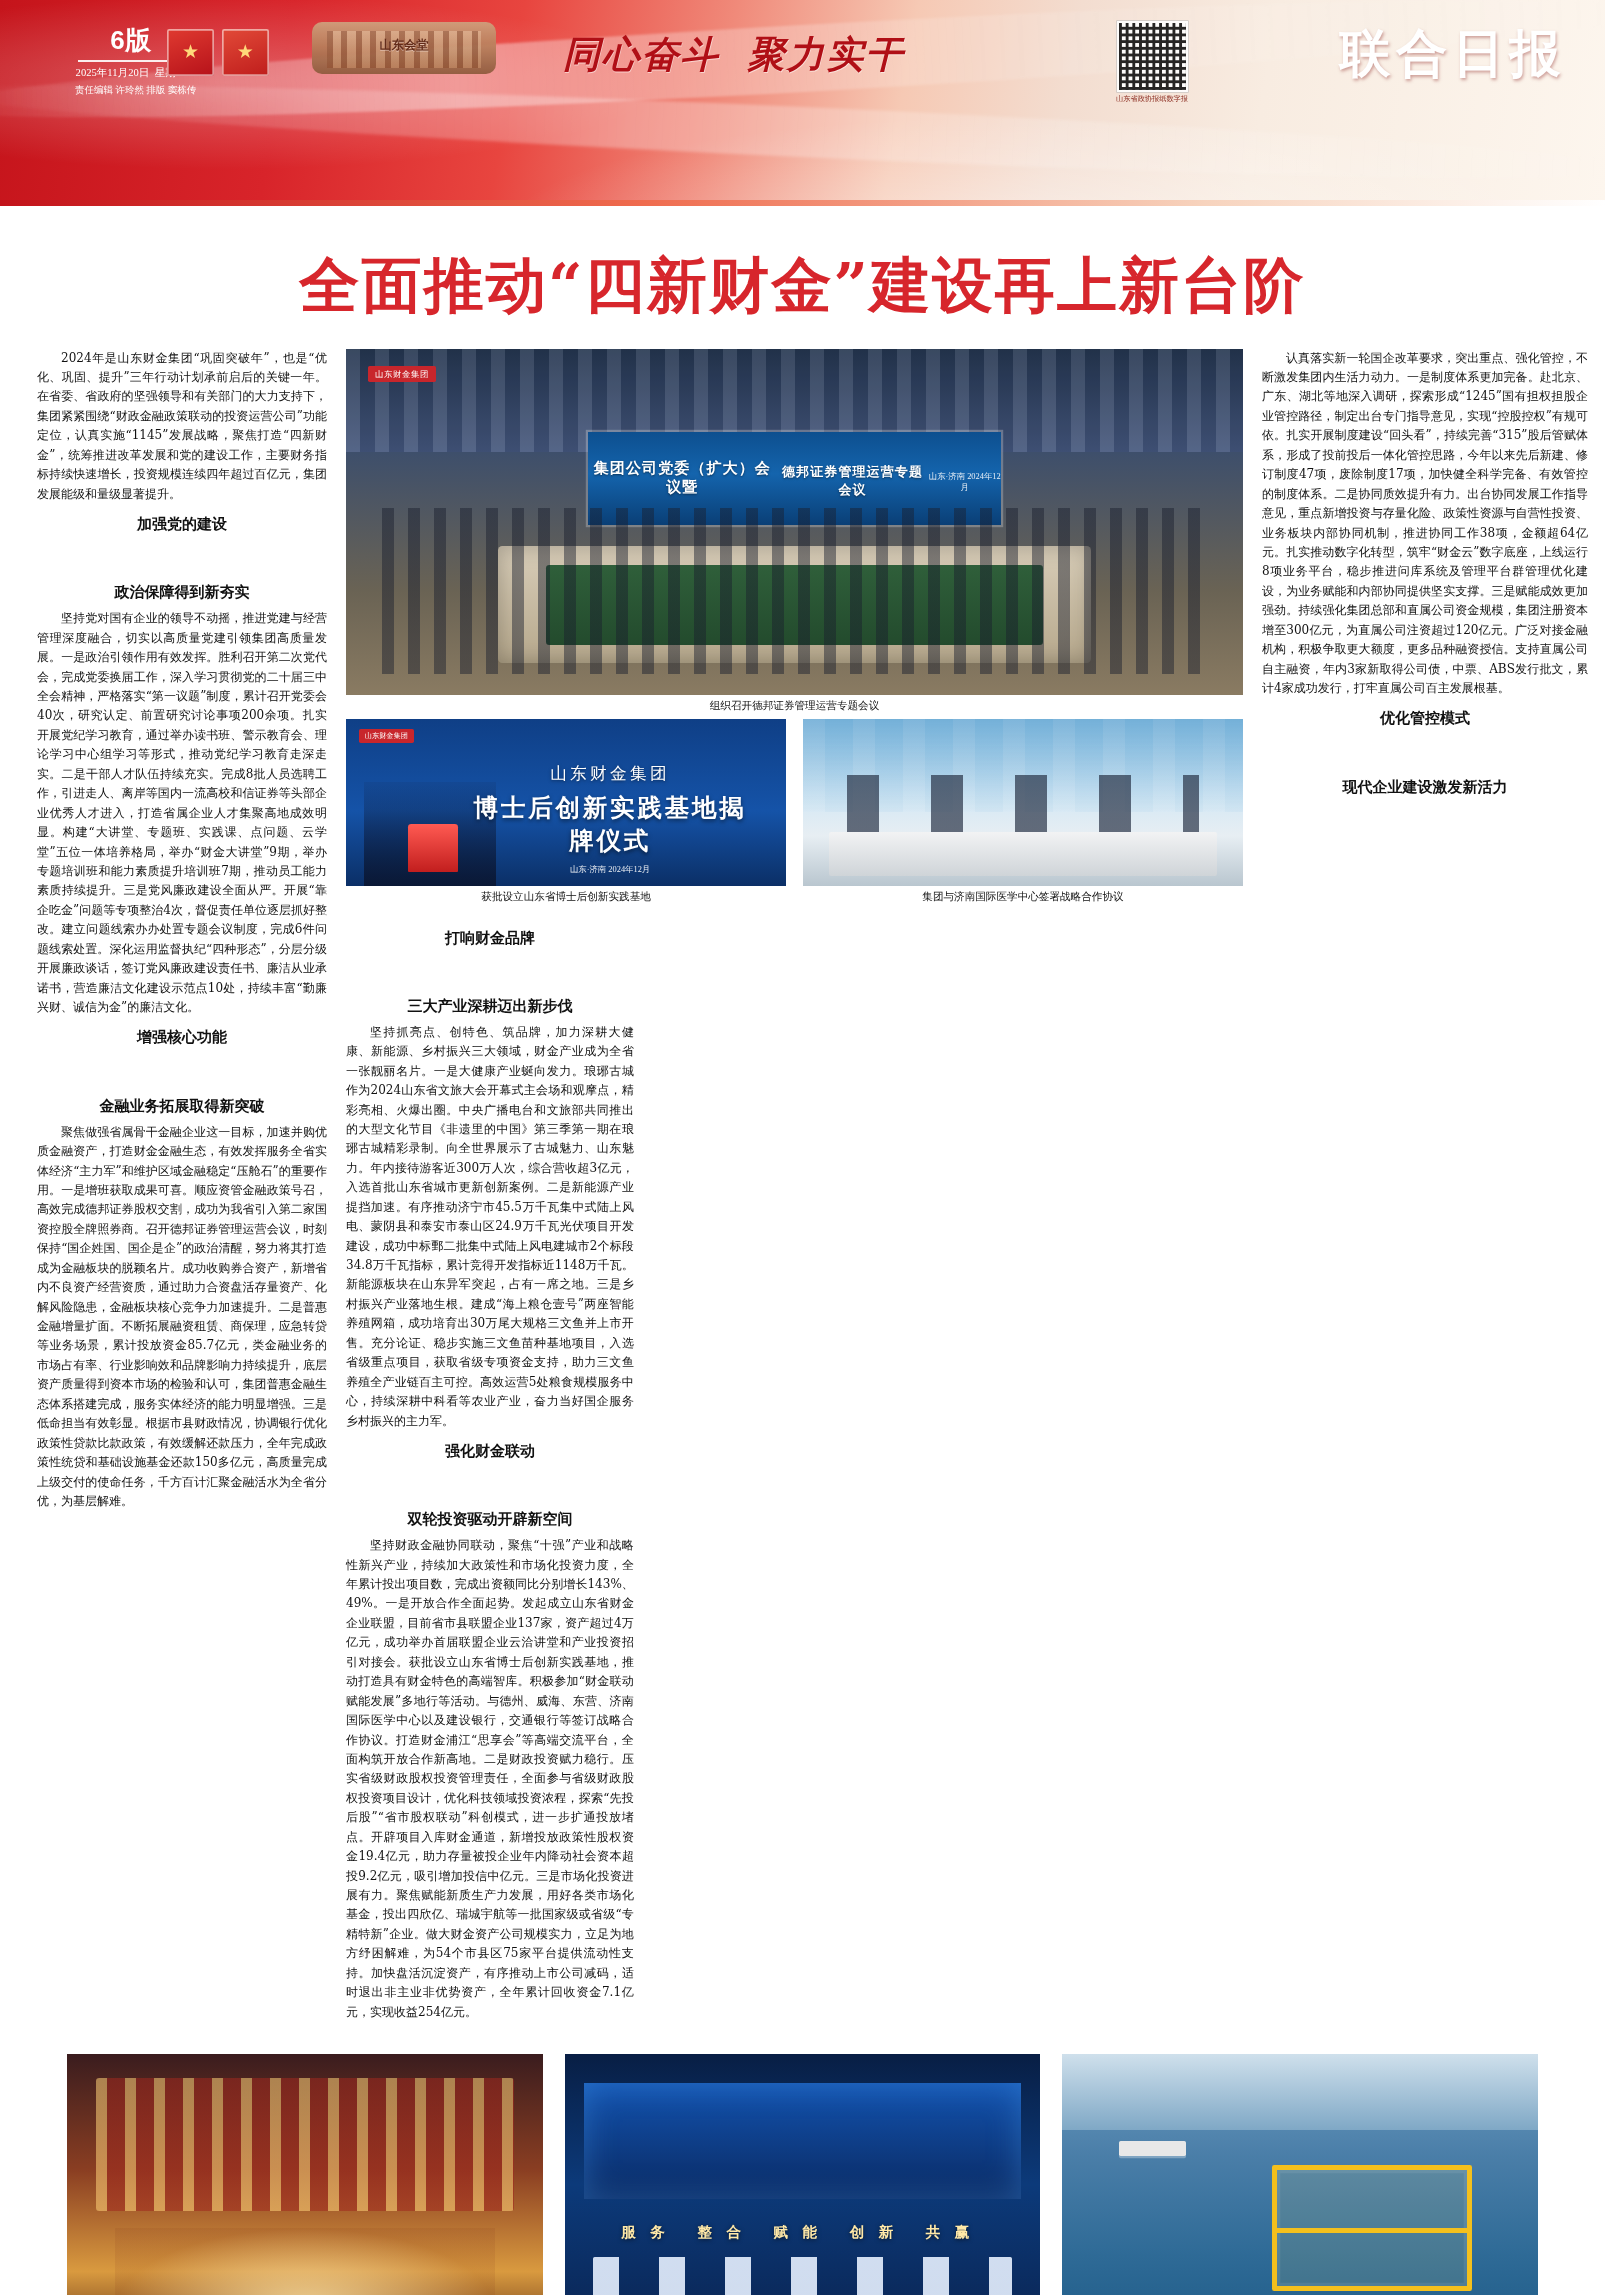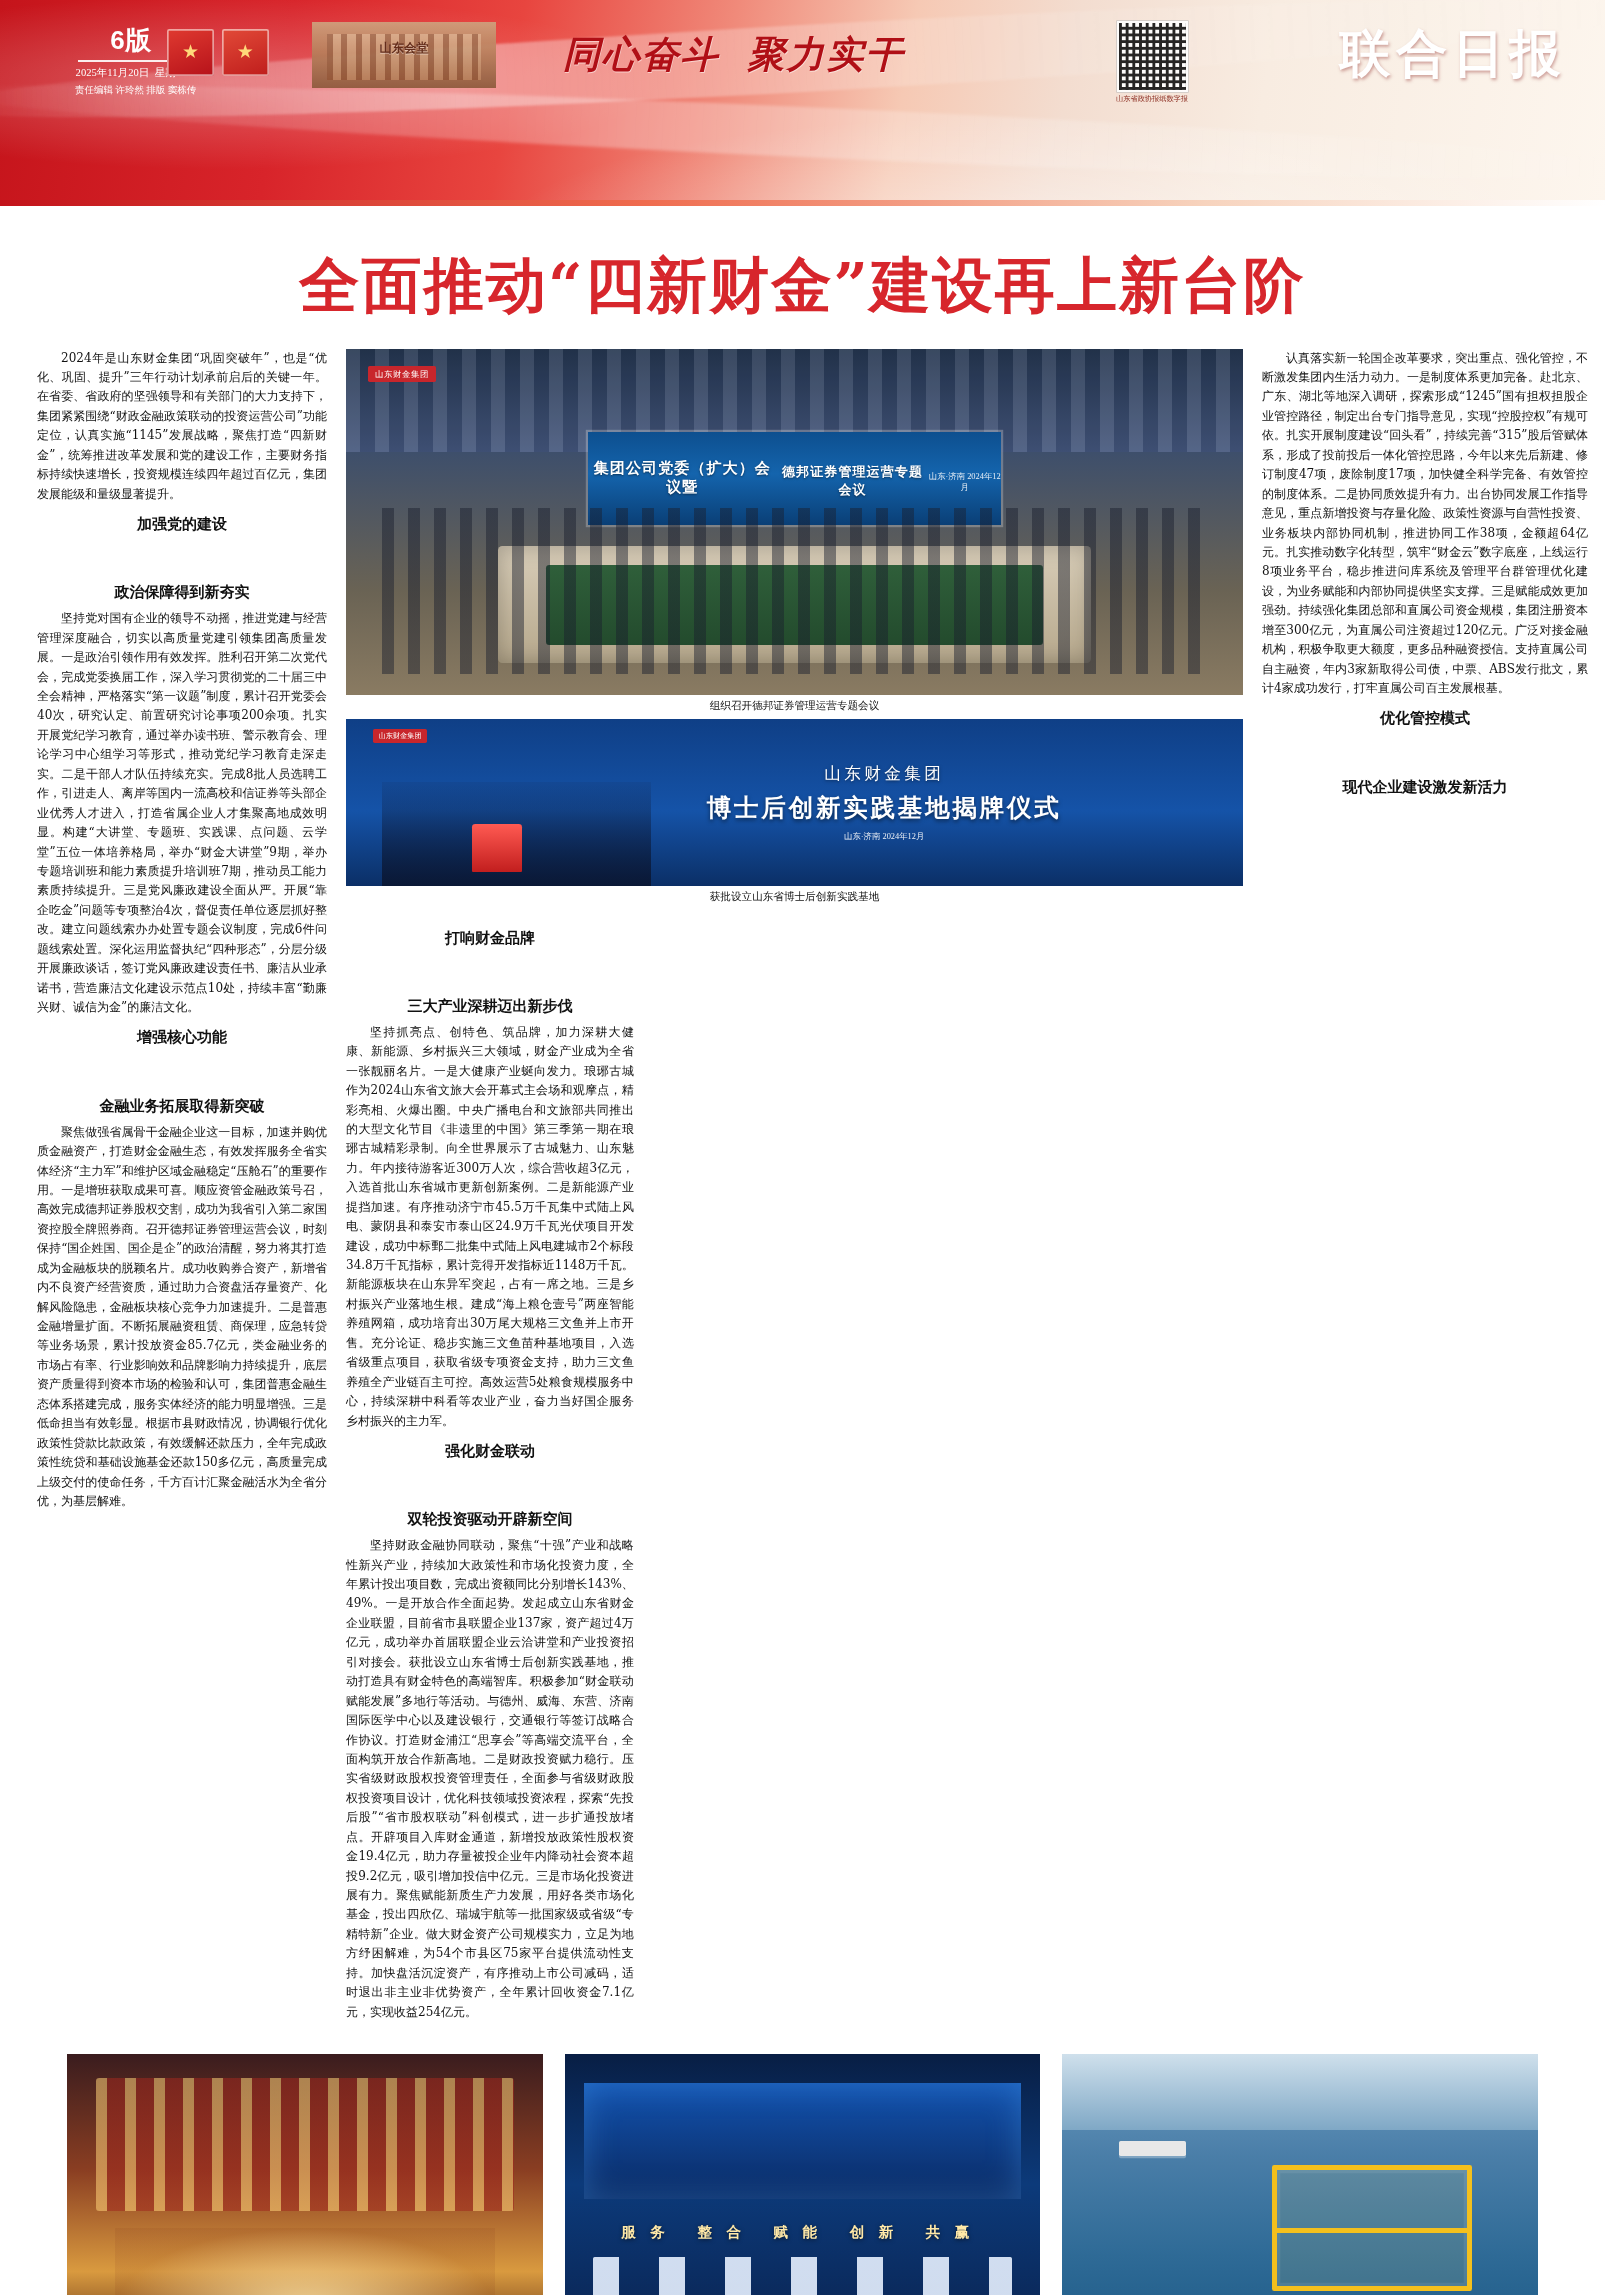--- a/index.html
+++ b/index.html
@@ -117,24 +117,24 @@
     font-size: 19px;
   }
   .emblem.cppcc {
     background: linear-gradient(160deg, #e24a38, #bf1d1c);
   }
 
   
   .gate-photo {
     position: absolute;
     left: 312px; top: 22px;
-    width: 184px; height: 66px;
+    width: 184px; height: 52px;
     background:
       linear-gradient(180deg, #cfa27e 0%, #b9805c 45%, #8d5a3c 100%);
-    border-radius: 0;
+    border-radius: 10px;
     overflow: hidden;
     opacity: .92;
   }
   .gate-photo::before {
     content: "";
     position: absolute;
     left: 8%; top: 18%;
     width: 84%; height: 70%;
     background:
       repeating-linear-gradient(90deg, rgba(120,60,30,.55) 0 5.6px, rgba(200,150,110,.35) 5.6px 14.5px),
@@ -533,20 +533,28 @@
               <div class="plaque-cover"></div>
               <div class="plaque-text">
                 <div class="p1">山东财金集团</div>
                 <div class="p2">博士后创新实践基地揭牌仪式</div>
                 <div class="p3">山东·济南  2024年12月</div>
               </div>
             </div>
             <div class="fig-cap">获批设立山东省博士后创新实践基地</div>
           </div>
 
+          <div class="figure" style="flex:1;">
+            <div class="fig-img photo-sign">
+              <div class="sign-backdrop"></div>
+              <div class="sign-people"></div>
+              <div class="sign-table"></div>
+            </div>
+            <div class="fig-cap">集团与济南国际医学中心签署战略合作协议</div>
+          </div>
         </div>
 
         <div class="threecol" style="margin-top:7.8px;">
           <h3 class="sub">
             <span>打响财金品牌</span>
             <span class="s2">三大产业深耕迈出新步伐</span>
           </h3>
           <p class="body">坚持抓亮点、创特色、筑品牌，加力深耕大健康、新能源、乡村振兴三大领域，财金产业成为全省一张靓丽名片。一是大健康产业蜒向发力。琅琊古城作为2024山东省文旅大会开幕式主会场和观摩点，精彩亮相、火爆出圈。中央广播电台和文旅部共同推出的大型文化节目《非遗里的中国》第三季第一期在琅琊古城精彩录制。向全世界展示了古城魅力、山东魅力。年内接待游客近300万人次，综合营收超3亿元，入选首批山东省城市更新创新案例。二是新能源产业提挡加速。有序推动济宁市45.5万千瓦集中式陆上风电、蒙阴县和泰安市泰山区24.9万千瓦光伏项目开发建设，成功中标鄄二批集中式陆上风电建城市2个标段34.8万千瓦指标，累计竞得开发指标近1148万千瓦。新能源板块在山东异军突起，占有一席之地。三是乡村振兴产业落地生根。建成“海上粮仓壹号”两座智能养殖网箱，成功培育出30万尾大规格三文鱼并上市开售。充分论证、稳步实施三文鱼苗种基地项目，入选省级重点项目，获取省级专项资金支持，助力三文鱼养殖全产业链百主可控。高效运营5处粮食规模服务中心，持续深耕中科看等农业产业，奋力当好国企服务乡村振兴的主力军。</p>
 
           <h3 class="sub">

